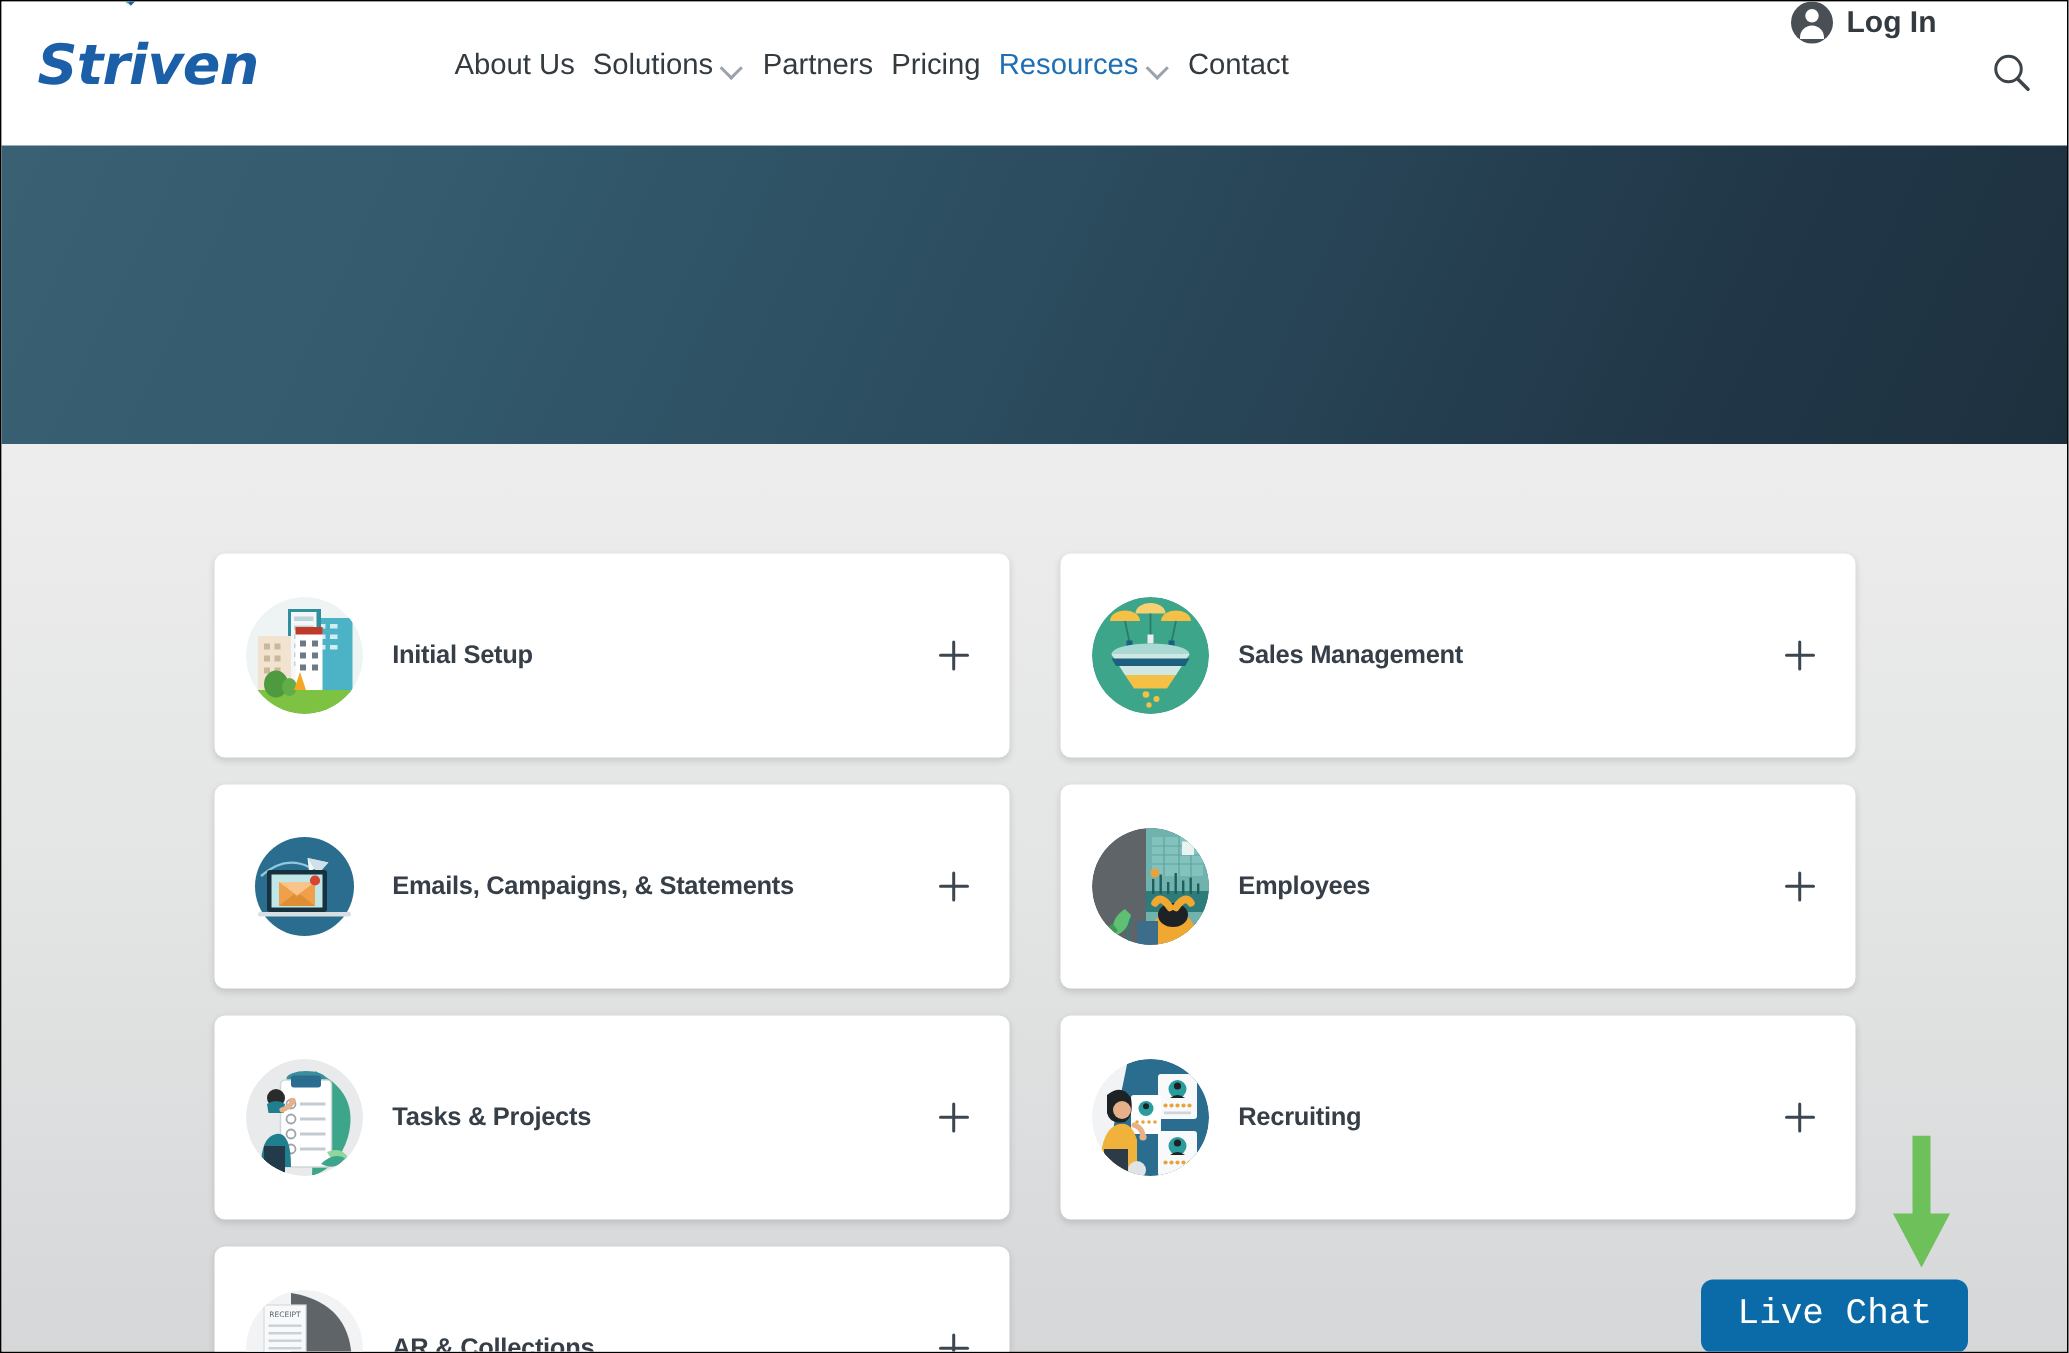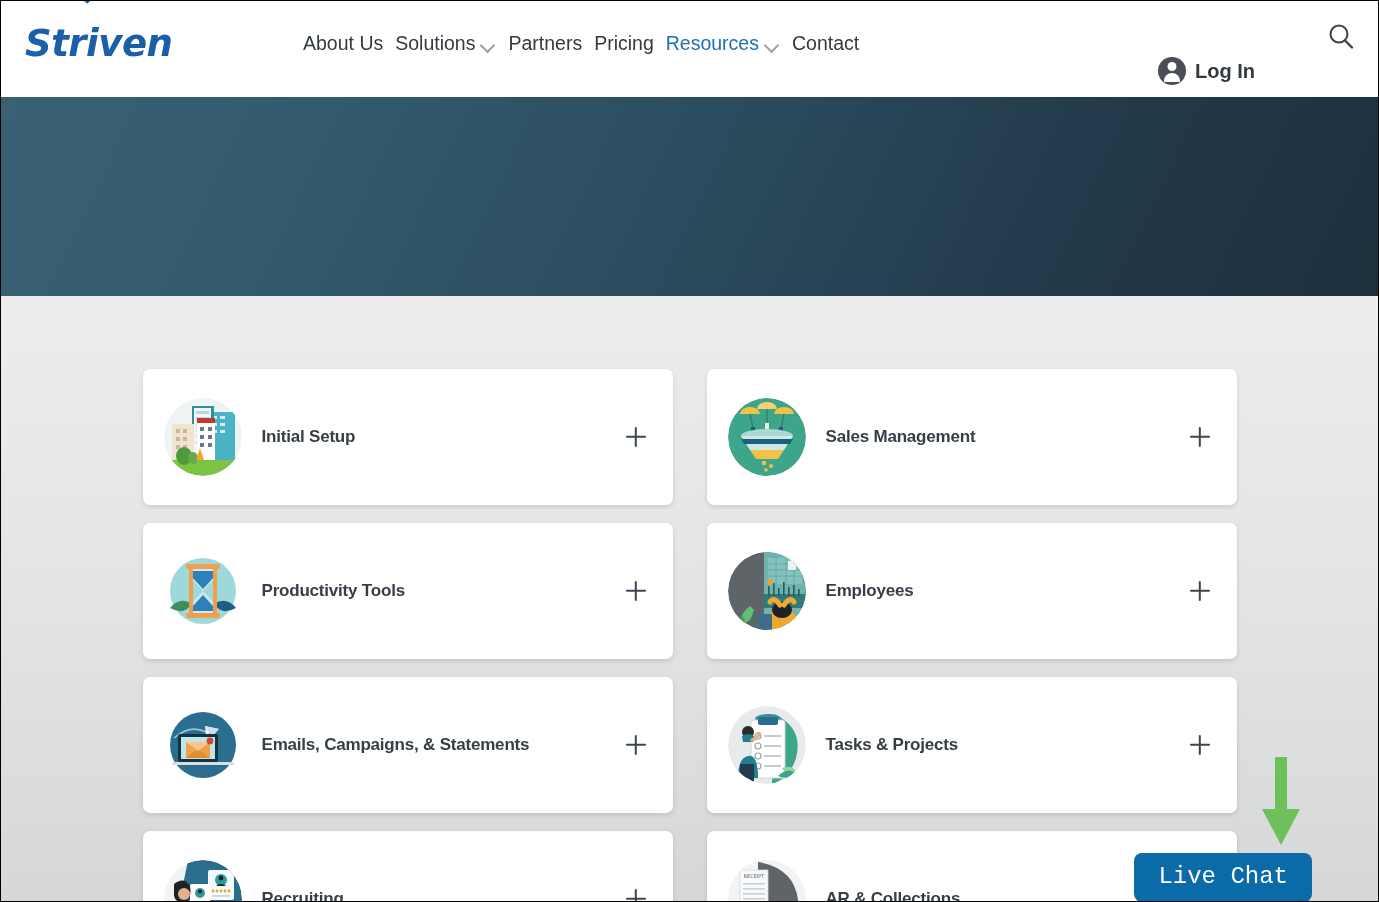--- a/index.html
+++ b/index.html
@@ -81,23 +81,22 @@
     left: 1px; top: 0px;
     width: 9px; height: 9px;
     border-right: 2px solid #9aa3ab;
     border-bottom: 2px solid #9aa3ab;
     transform: rotate(45deg);
   }
 
   .header-right {
     margin-left: auto;
     display: flex;
-    align-items: flex-end;
+    align-items: flex-start;
     height: 100%;
-    gap: 36px;
   }
   .login-link {
     display: flex;
     align-items: center;
     gap: 9px;
     font-size: 20px;
     font-weight: 700;
     color: #333a40;
     cursor: pointer;
     margin-right: 12px;
@@ -420,37 +419,38 @@
             <circle cx="36" cy="65" r="2.2" fill="#f5c046"></circle>
             <circle cx="43" cy="68" r="2" fill="#f5c046"></circle>
             <circle cx="38" cy="72" r="1.8" fill="#f5c046"></circle>
           </g>
         </svg>
       </div>
       <div class="card-title">Sales Management</div>
       <span class="plus-icon"></span>
     </div>
 
+
     <div class="guide-card">
       <div class="card-icon">
         <svg viewBox="0 0 78 78" width="78" height="78">
-          <circle cx="39" cy="39" r="33" fill="#9ed8d8"></circle>
-          <path d="M6 56 q10 -12 22 -4 q-8 12 -22 4 z" fill="#3f8f5e"></path>
-          <path d="M72 56 q-10 -12 -22 -4 q8 12 22 4 z" fill="#1c5f7e"></path>
-          <rect x="22" y="12" width="34" height="5" rx="2" fill="#f0a04b"></rect>
-          <rect x="22" y="61" width="34" height="5" rx="2" fill="#f0a04b"></rect>
-          <path d="M26 17 h26 v8 l-13 14 l-13 -14 z" fill="#cfe8f2"></path>
-          <path d="M26 61 h26 v-8 l-13 -14 l-13 14 z" fill="#cfe8f2"></path>
-          <path d="M27 19 h24 v5 l-12 13 l-12 -13 z" fill="#2d80b8"></path>
-          <path d="M29 59 h20 v-5 l-10 -11 l-10 11 z" fill="#2d80b8"></path>
-          <rect x="25" y="15" width="4" height="50" fill="#f0a04b"></rect>
-          <rect x="49" y="15" width="4" height="50" fill="#f0a04b"></rect>
+          <circle cx="39" cy="39" r="33" fill="#2b6d8f"></circle>
+          <path d="M10 32 q16 -14 32 -6" stroke="#8fc8df" stroke-width="1.6" fill="none"></path>
+          <path d="M41 20 l14 3 l-13 6 z" fill="#f2f7f9"></path>
+          <path d="M41 20 l14 3 l-7 8 z" fill="#cfe0e8"></path>
+          <rect x="14" y="28" width="40" height="28" rx="2" fill="#17313f"></rect>
+          <rect x="17" y="31" width="34" height="22" fill="#bfe7e8"></rect>
+          <rect x="22" y="36" width="24" height="16" fill="#f0a04b"></rect>
+          <path d="M22 36 h24 l-12 9 z" fill="#f7c48a"></path>
+          <path d="M22 52 l10 -8 l2 1.6 l2 -1.6 l10 8 z" fill="#e08e33"></path>
+          <circle cx="46" cy="35" r="3.4" fill="#d64533"></circle>
+          <rect x="8" y="56" width="62" height="3" rx="1.5" fill="#d7dfe3"></rect>
         </svg>
       </div>
-      <div class="card-title">Productivity Tools</div>
+      <div class="card-title">Emails, Campaigns, &amp; Statements</div>
       <span class="plus-icon"></span>
     </div>
 
     <div class="guide-card">
       <div class="card-icon">
         <svg viewBox="0 0 78 78" width="78" height="78">
           <circle cx="39" cy="39" r="39" fill="#5e6468"></circle>
           <clipPath id="c5">
               <circle cx="39" cy="39" r="39"></circle>
             </clipPath>
@@ -482,40 +482,20 @@
             <path d="M42 50 q4 -6 10 3" stroke="#f0a831" stroke-width="5" fill="none" stroke-linecap="round"></path>
             <path d="M66 50 q-4 -6 -10 3" stroke="#f0a831" stroke-width="5" fill="none" stroke-linecap="round"></path>
             <rect x="30" y="62" width="14" height="16" fill="#3c6d8a"></rect>
             <path d="M22 54 q-10 6 -8 18 q10 -2 12 -14 z" fill="#5fbf72"></path>
             <path d="M14 64 q-10 4 -9 14 q9 -1 12 -10 z" fill="#3f9a56"></path>
             <path d="M26 60 q-4 10 0 18" stroke="#2e7c7a" stroke-width="1.4" fill="none"></path>
           </g>
         </svg>
       </div>
       <div class="card-title">Employees</div>
-      <span class="plus-icon"></span>
-    </div>
-
-    <div class="guide-card">
-      <div class="card-icon">
-        <svg viewBox="0 0 78 78" width="78" height="78">
-          <circle cx="39" cy="39" r="33" fill="#2b6d8f"></circle>
-          <path d="M10 32 q16 -14 32 -6" stroke="#8fc8df" stroke-width="1.6" fill="none"></path>
-          <path d="M41 20 l14 3 l-13 6 z" fill="#f2f7f9"></path>
-          <path d="M41 20 l14 3 l-7 8 z" fill="#cfe0e8"></path>
-          <rect x="14" y="28" width="40" height="28" rx="2" fill="#17313f"></rect>
-          <rect x="17" y="31" width="34" height="22" fill="#bfe7e8"></rect>
-          <rect x="22" y="36" width="24" height="16" fill="#f0a04b"></rect>
-          <path d="M22 36 h24 l-12 9 z" fill="#f7c48a"></path>
-          <path d="M22 52 l10 -8 l2 1.6 l2 -1.6 l10 8 z" fill="#e08e33"></path>
-          <circle cx="46" cy="35" r="3.4" fill="#d64533"></circle>
-          <rect x="8" y="56" width="62" height="3" rx="1.5" fill="#d7dfe3"></rect>
-        </svg>
-      </div>
-      <div class="card-title">Emails, Campaigns, &amp; Statements</div>
       <span class="plus-icon"></span>
     </div>
 
     <div class="guide-card">
       <div class="card-icon">
         <svg viewBox="0 0 78 78" width="78" height="78">
           <circle cx="39" cy="39" r="39" fill="#e9eaeb"></circle>
           <clipPath id="c6">
               <circle cx="39" cy="39" r="39"></circle>
             </clipPath>

